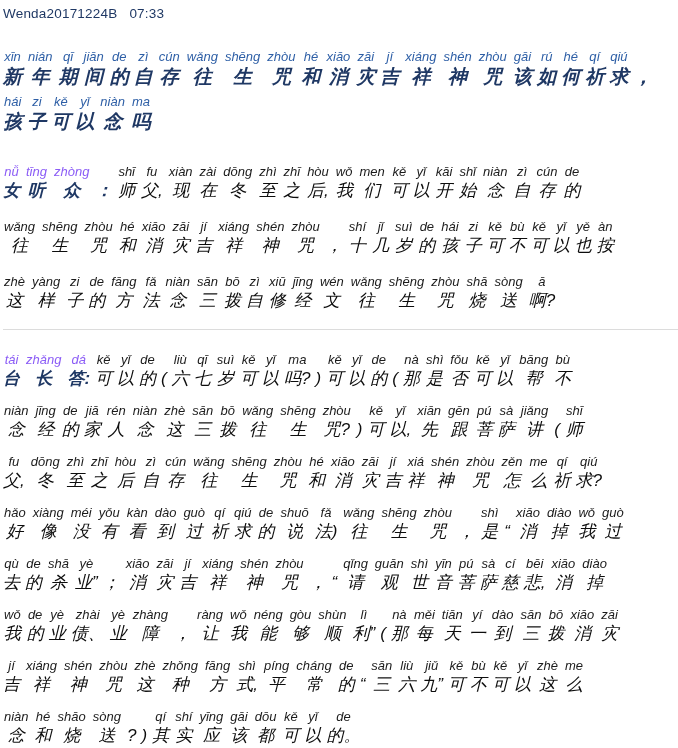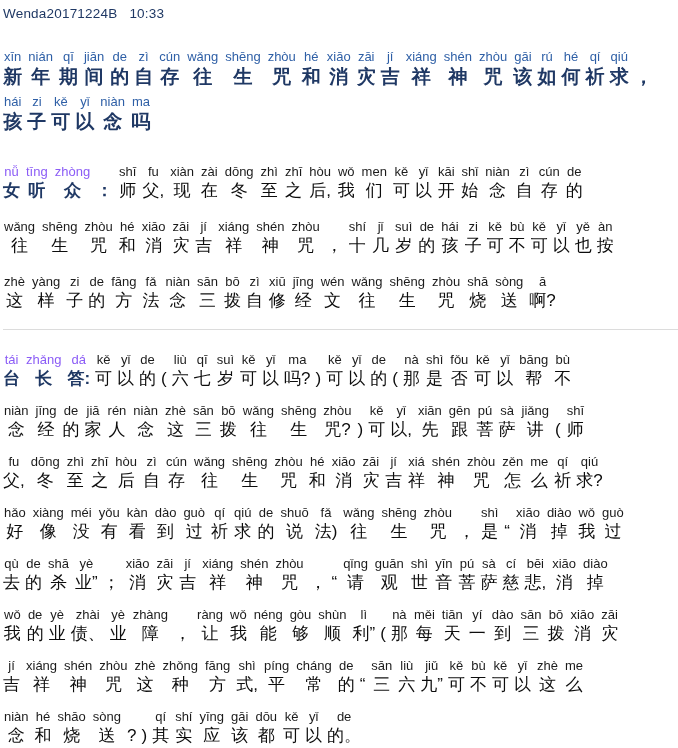--- a/index.html
+++ b/index.html
@@ -19,20 +19,21 @@
     font-size: 13.5px;
     color: #1F3864;
     margin-bottom: 28px;
     letter-spacing: 0.2px;
   }
   .header .doc-time { margin-left: 12px; }
 
   .line {
     white-space: nowrap;
     line-height: 0;
+    font-style: italic;
   }
   .unit {
     display: inline-block;
     vertical-align: top;
     text-align: center;
     margin-right: 5px;
   }
   .unit .py {
     display: block;
     height: 16px;
@@ -65,21 +66,21 @@
     border: none;
     border-top: 1px solid #DCDCDC;
     margin: 4px 0 22px 0;
     width: 675px;
   }
 </style>
 </head>
 <body>
 
 <div class="header">
-  <span class="doc-id">Wenda20171224B</span><span class="doc-time">10:33</span>
+  <span class="doc-id">Wenda20171224B</span><span class="doc-time">07:33</span>
 </div>
 
 <div class="section-title" id="title-section">
     <div class="line"><span class="unit title"><span class="py">xīn</span><span class="zh">新</span></span><span class="unit title"><span class="py">nián</span><span class="zh">年</span></span><span class="unit title"><span class="py">qī</span><span class="zh">期</span></span><span class="unit title"><span class="py">jiān</span><span class="zh">间</span></span><span class="unit title"><span class="py">de</span><span class="zh">的</span></span><span class="unit title"><span class="py">zì</span><span class="zh">自</span></span><span class="unit title"><span class="py">cún</span><span class="zh">存</span></span><span class="unit title"><span class="py">wǎng</span><span class="zh">往</span></span><span class="unit title"><span class="py">shēng</span><span class="zh">生</span></span><span class="unit title"><span class="py">zhòu</span><span class="zh">咒</span></span><span class="unit title"><span class="py">hé</span><span class="zh">和</span></span><span class="unit title"><span class="py">xiāo</span><span class="zh">消</span></span><span class="unit title"><span class="py">zāi</span><span class="zh">灾</span></span><span class="unit title"><span class="py">jí</span><span class="zh">吉</span></span><span class="unit title"><span class="py">xiáng</span><span class="zh">祥</span></span><span class="unit title"><span class="py">shén</span><span class="zh">神</span></span><span class="unit title"><span class="py">zhòu</span><span class="zh">咒</span></span><span class="unit title"><span class="py">gāi</span><span class="zh">该</span></span><span class="unit title"><span class="py">rú</span><span class="zh">如</span></span><span class="unit title"><span class="py">hé</span><span class="zh">何</span></span><span class="unit title"><span class="py">qí</span><span class="zh">祈</span></span><span class="unit title"><span class="py">qiú</span><span class="zh">求</span></span><span class="unit title"><span class="py"></span><span class="zh">，</span></span></div>
     <div class="line"><span class="unit title"><span class="py">hái</span><span class="zh">孩</span></span><span class="unit title"><span class="py">zi</span><span class="zh">子</span></span><span class="unit title"><span class="py">kě</span><span class="zh">可</span></span><span class="unit title"><span class="py">yǐ</span><span class="zh">以</span></span><span class="unit title"><span class="py">niàn</span><span class="zh">念</span></span><span class="unit title"><span class="py">ma</span><span class="zh">吗</span></span></div>
   </div>
 
 <div class="section-question" id="question-section">
     <div class="line"><span class="unit speaker"><span class="py">nǚ</span><span class="zh">女</span></span><span class="unit speaker"><span class="py">tīng</span><span class="zh">听</span></span><span class="unit speaker"><span class="py">zhòng</span><span class="zh">众</span></span><span class="unit speaker"><span class="py"></span><span class="zh">：</span></span><span class="unit body"><span class="py">shī</span><span class="zh">师</span></span><span class="unit body"><span class="py">fu</span><span class="zh">父,</span></span><span class="unit body"><span class="py">xiàn</span><span class="zh">现</span></span><span class="unit body"><span class="py">zài</span><span class="zh">在</span></span><span class="unit body"><span class="py">dōng</span><span class="zh">冬</span></span><span class="unit body"><span class="py">zhì</span><span class="zh">至</span></span><span class="unit body"><span class="py">zhī</span><span class="zh">之</span></span><span class="unit body"><span class="py">hòu</span><span class="zh">后,</span></span><span class="unit body"><span class="py">wǒ</span><span class="zh">我</span></span><span class="unit body"><span class="py">men</span><span class="zh">们</span></span><span class="unit body"><span class="py">kě</span><span class="zh">可</span></span><span class="unit body"><span class="py">yǐ</span><span class="zh">以</span></span><span class="unit body"><span class="py">kāi</span><span class="zh">开</span></span><span class="unit body"><span class="py">shǐ</span><span class="zh">始</span></span><span class="unit body"><span class="py">niàn</span><span class="zh">念</span></span><span class="unit body"><span class="py">zì</span><span class="zh">自</span></span><span class="unit body"><span class="py">cún</span><span class="zh">存</span></span><span class="unit body"><span class="py">de</span><span class="zh">的</span></span></div>
     <div class="line"><span class="unit body"><span class="py">wǎng</span><span class="zh">往</span></span><span class="unit body"><span class="py">shēng</span><span class="zh">生</span></span><span class="unit body"><span class="py">zhòu</span><span class="zh">咒</span></span><span class="unit body"><span class="py">hé</span><span class="zh">和</span></span><span class="unit body"><span class="py">xiāo</span><span class="zh">消</span></span><span class="unit body"><span class="py">zāi</span><span class="zh">灾</span></span><span class="unit body"><span class="py">jí</span><span class="zh">吉</span></span><span class="unit body"><span class="py">xiáng</span><span class="zh">祥</span></span><span class="unit body"><span class="py">shén</span><span class="zh">神</span></span><span class="unit body"><span class="py">zhòu</span><span class="zh">咒</span></span><span class="unit body"><span class="py"></span><span class="zh">，</span></span><span class="unit body"><span class="py">shí</span><span class="zh">十</span></span><span class="unit body"><span class="py">jǐ</span><span class="zh">几</span></span><span class="unit body"><span class="py">suì</span><span class="zh">岁</span></span><span class="unit body"><span class="py">de</span><span class="zh">的</span></span><span class="unit body"><span class="py">hái</span><span class="zh">孩</span></span><span class="unit body"><span class="py">zi</span><span class="zh">子</span></span><span class="unit body"><span class="py">kě</span><span class="zh">可</span></span><span class="unit body"><span class="py">bù</span><span class="zh">不</span></span><span class="unit body"><span class="py">kě</span><span class="zh">可</span></span><span class="unit body"><span class="py">yǐ</span><span class="zh">以</span></span><span class="unit body"><span class="py">yě</span><span class="zh">也</span></span><span class="unit body"><span class="py">àn</span><span class="zh">按</span></span></div>

